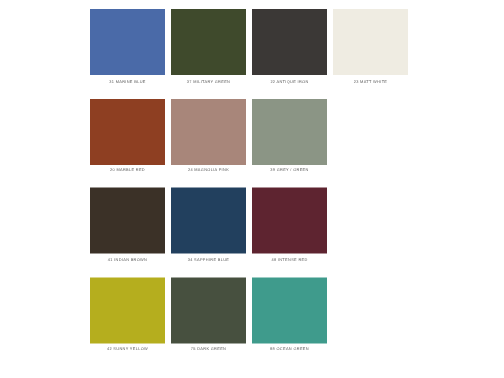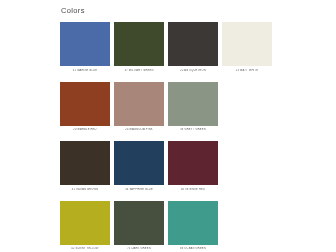--- a/index.html
+++ b/index.html
@@ -70,21 +70,20 @@
     overflow: hidden;
     text-transform: uppercase;
   }
 </style>
 </head>
 <body style="background: rgb(255, 255, 255);">
 
 <div id="page" style="background: rgb(255, 255, 255);">
   <div id="content">
 
-    <div class="page-title">Colors</div>
 
     <div class="swatch-grid">
 
       <div class="swatch-row">
         <div class="swatch-cell">
           <span class="swatch-chip" style="background: rgb(74, 106, 168);"></span>
           <span class="swatch-label">31 MARINE BLUE</span>
         </div>
         <div class="swatch-cell">
           <span class="swatch-chip" style="background: rgb(63, 74, 44);"></span>

